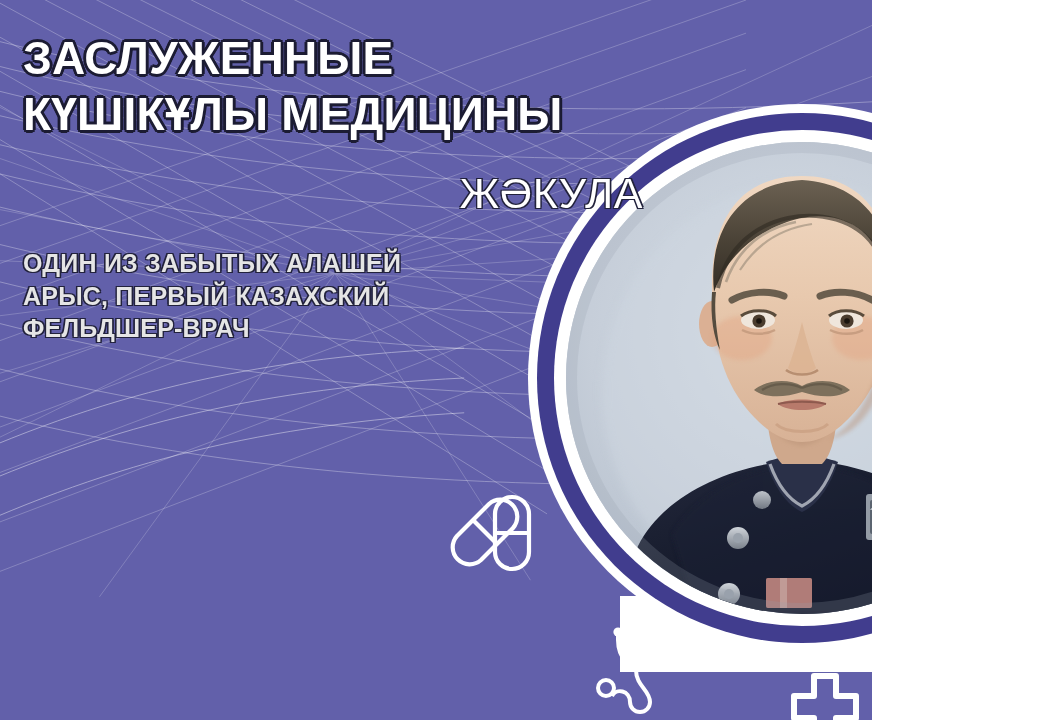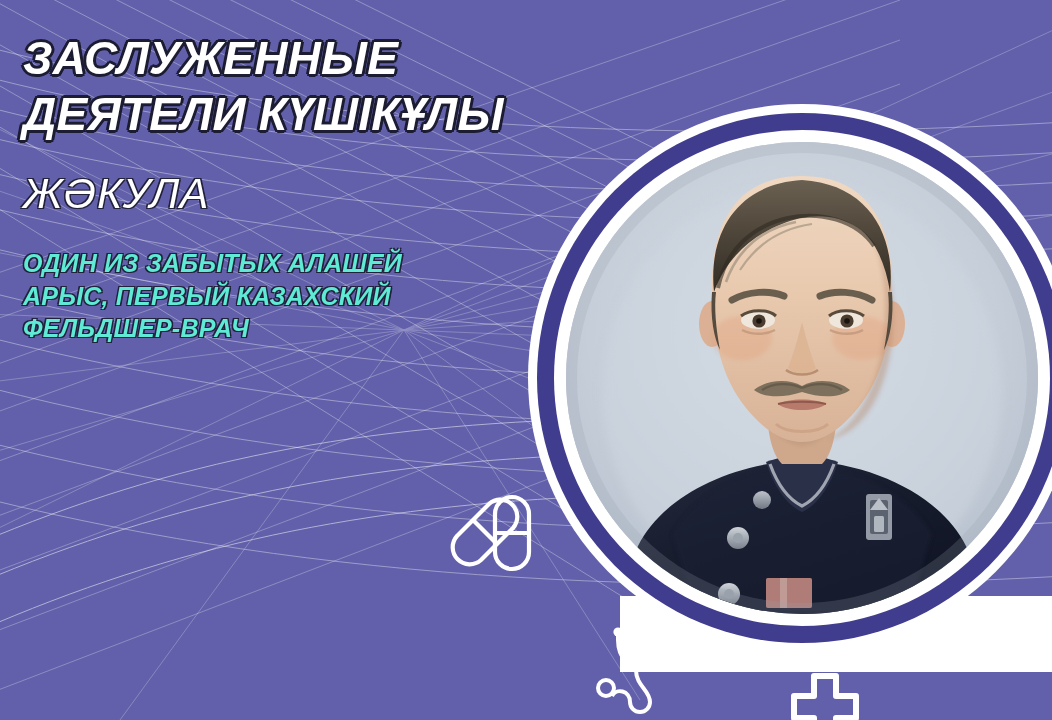--- a/index.html
+++ b/index.html
@@ -2,26 +2,25 @@
 <html><head>
 <meta charset="utf-8">
 <style>
   html, body {
     margin: 0;
     padding: 0;
     background: #ffffff;
   }
   #poster {
     position: relative;
-    width: 1052px;
+    width: 872px;
     height: 720px;
     overflow: hidden;
     background: #6260AA;
     font-family: "Liberation Sans", sans-serif;
-    font-style: italic;
   }
 
   
   .bg-base {
     position: absolute;
     inset: 0;
     background: #6260AA;
   }
   .bg-lines {
     position: absolute;
@@ -97,30 +96,31 @@
   .person-name {
     margin: 24px 0 0 0;
     font-size: 43px;
     font-weight: 400;
     line-height: 1.28;
     color: #ffffff;
     letter-spacing: 0.5px;
     text-shadow:
       1.4px 1.4px 0 #22223c, -1.4px 1.4px 0 #22223c,
       1.4px -1.4px 0 #22223c, -1.4px -1.4px 0 #22223c;
+    text-align: right;
   }
   .person-name .ln { display: block; }
 
   .subtitle {
     margin: 26px 0 0 0;
     width: 430px;
     font-size: 25px;
     font-weight: 700;
     line-height: 1.30;
-    color: #5eead4;
+    color: #e5e5e5;
     letter-spacing: 0.2px;
     text-shadow:
       1.4px 1.4px 0 #22223c, -1.4px 1.4px 0 #22223c,
       1.4px -1.4px 0 #22223c, -1.4px -1.4px 0 #22223c;
   }
 
   
   .icon-pills {
     position: absolute;
     left: 443px;
@@ -367,21 +367,21 @@
 
         <ellipse cx="236" cy="236" rx="238" ry="238" fill="none" stroke="#96a0ac" stroke-width="26" opacity="0.22"></ellipse>
       </svg>
     </div>
   </div>
 
   <div class="text-col">
 
     <h1 class="title">
       <span class="ln">ЗАСЛУЖЕННЫЕ</span>
-      <span class="ln">ДЕЯТЕЛИ КҮШІКҰЛЫ</span>
+      <span class="ln">КҮШІКҰЛЫ МЕДИЦИНЫ</span>
     </h1>
 
     <div class="person-name">
       <span class="ln">ЖӘКУЛА</span>
     </div>
 
     <p class="subtitle">ОДИН ИЗ ЗАБЫТЫХ АЛАШЕЙ АРЫС, ПЕРВЫЙ КАЗАХСКИЙ ФЕЛЬДШЕР-ВРАЧ</p>
   </div>
 
   <div class="deco icon-pills">

